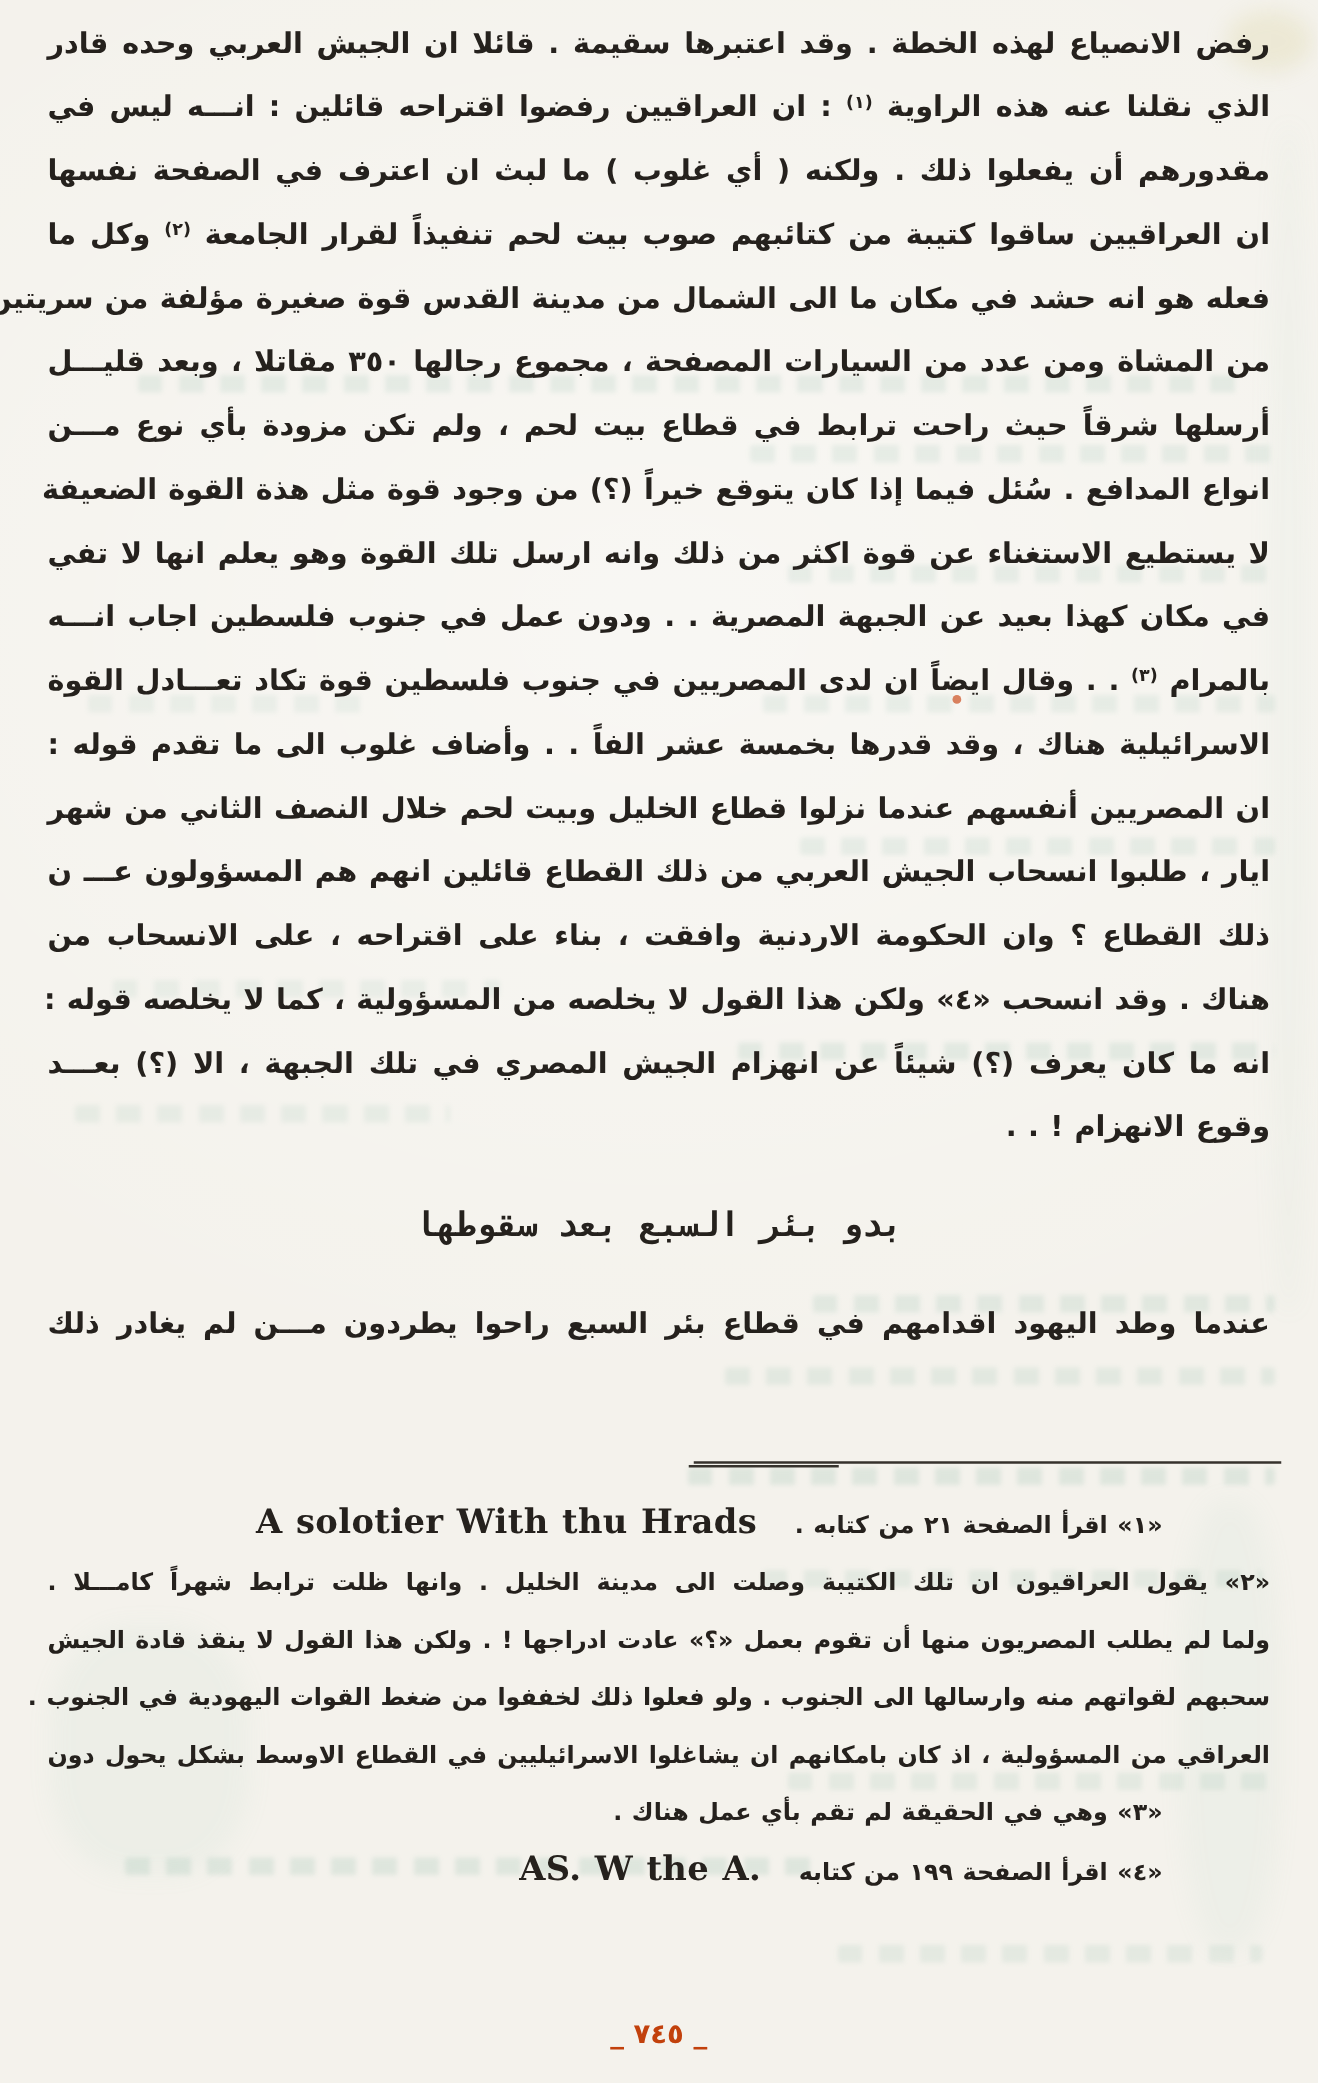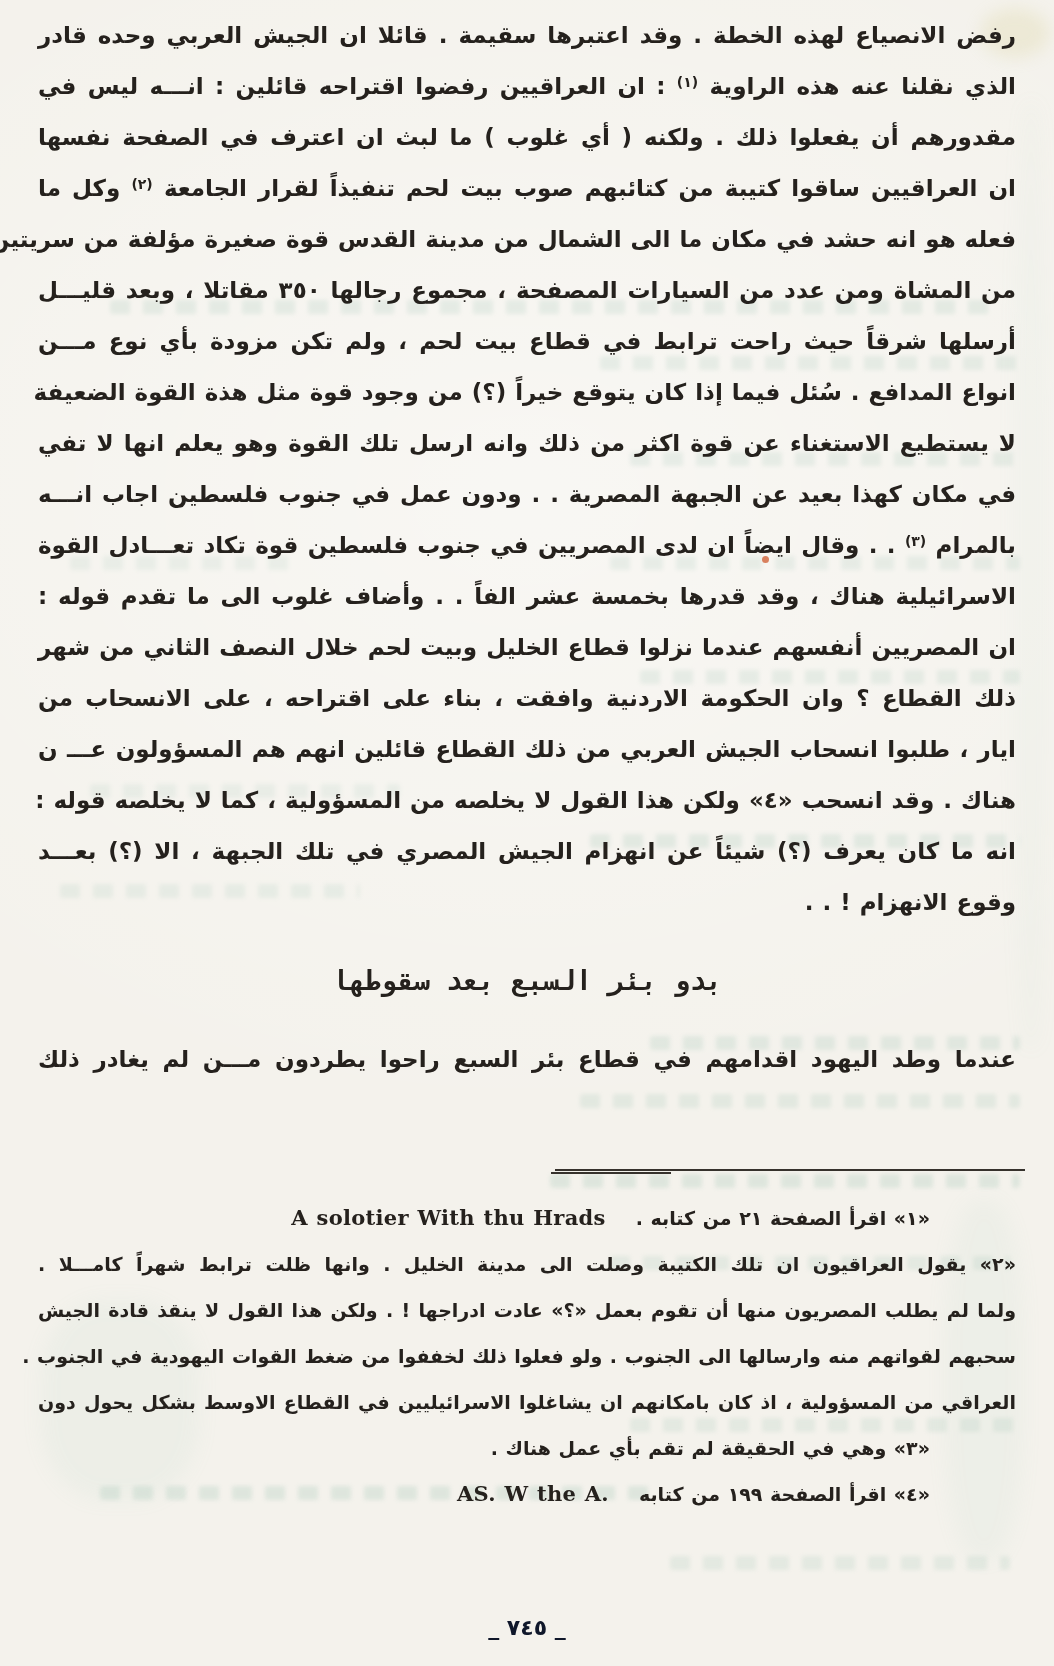--- a/index.html
+++ b/index.html
@@ -67,32 +67,32 @@
     font-weight: bold;
     text-align: right;
     white-space: nowrap;
   }
   .footnote.first { margin-top: 24px; }
   .fn-indent { padding-right: 100px; }
   .fn-just { text-align: justify; text-align-last: justify; }
   .fn2-first { padding-right: 14px; }
   .latin {
     font-family: "DejaVu Serif", serif;
-    font-weight: bold; font-size: 21px;
+    font-weight: bold; font-size: 27px;
     margin-right: 30px;
     letter-spacing: .3px;
     unicode-bidi: embed;
   }
   .page-number {
     position: absolute; left: 0; right: 0; bottom: 26px;
     z-index: 1;
     text-align: center;
     font-size: 22px; font-weight: bold;
     letter-spacing: 2px;
-    color: #0f172a;
+    color: #c2410c;
   }
 </style>
 </head>
 <body>
 
 <div class="page">
 
   <div class="ghosts">
     <div class="g g-row" style="left:110px;top:300px;width:880px;opacity:.28"></div>
     <div class="g g-row" style="left:600px;top:356px;width:420px;opacity:.26"></div>
@@ -125,22 +125,22 @@
     <p class="line"><span>ان العراقيين ساقوا كتيبة من كتائبهم صوب بيت لحم تنفيذاً لقرار الجامعة </span><sup class="fnref">(٢)</sup><span> وكل ما</span></p>
     <p class="line">فعله هو انه حشد في مكان ما الى الشمال من مدينة القدس قوة صغيرة مؤلفة من سريتين</p>
     <p class="line">من المشاة ومن عدد من السيارات المصفحة ، مجموع رجالها ٣٥٠ مقاتلا ، وبعد قليـــل</p>
     <p class="line">أرسلها شرقاً حيث راحت ترابط في قطاع بيت لحم ، ولم تكن مزودة بأي نوع مـــن</p>
     <p class="line">انواع المدافع . سُئل فيما إذا كان يتوقع خيراً (؟) من وجود قوة مثل هذة القوة الضعيفة</p>
     <p class="line">لا يستطيع الاستغناء عن قوة اكثر من ذلك وانه ارسل تلك القوة وهو يعلم انها لا تفي</p>
     <p class="line">في مكان كهذا بعيد عن الجبهة المصرية . . ودون عمل في جنوب فلسطين اجاب انـــه</p>
     <p class="line"><span>بالمرام </span><sup class="fnref">(٣)</sup><span> . . وقال ايضاً ان لدى المصريين في جنوب فلسطين قوة تكاد تعـــادل القوة</span></p>
     <p class="line">الاسرائيلية هناك ، وقد قدرها بخمسة عشر الفاً . . وأضاف غلوب الى ما تقدم قوله :</p>
     <p class="line">ان المصريين أنفسهم عندما نزلوا قطاع الخليل وبيت لحم خلال النصف الثاني من شهر</p>
+    <p class="line">ايار ، طلبوا انسحاب الجيش العربي من ذلك القطاع قائلين انهم هم المسؤولون عـــ ن</p>
     <p class="line">ذلك القطاع ؟ وان الحكومة الاردنية وافقت ، بناء على اقتراحه ، على الانسحاب من</p>
-    <p class="line">ايار ، طلبوا انسحاب الجيش العربي من ذلك القطاع قائلين انهم هم المسؤولون عـــ ن</p>
     <p class="line">هناك . وقد انسحب «٤» ولكن هذا القول لا يخلصه من المسؤولية ، كما لا يخلصه قوله :</p>
     <p class="line">انه ما كان يعرف (؟) شيئاً عن انهزام الجيش المصري في تلك الجبهة ، الا (؟) بعـــد</p>
     <p class="line short">وقوع الانهزام ! . .</p>
 
     <h2 class="heading">بدو بئر السبع بعد سقوطها</h2>
 
     <p class="line opening">عندما وطد اليهود اقدامهم في قطاع بئر السبع راحوا يطردون مـــن لم يغادر ذلك</p>
 
     <div class="separator">
         <span class="sep-dash"></span>

